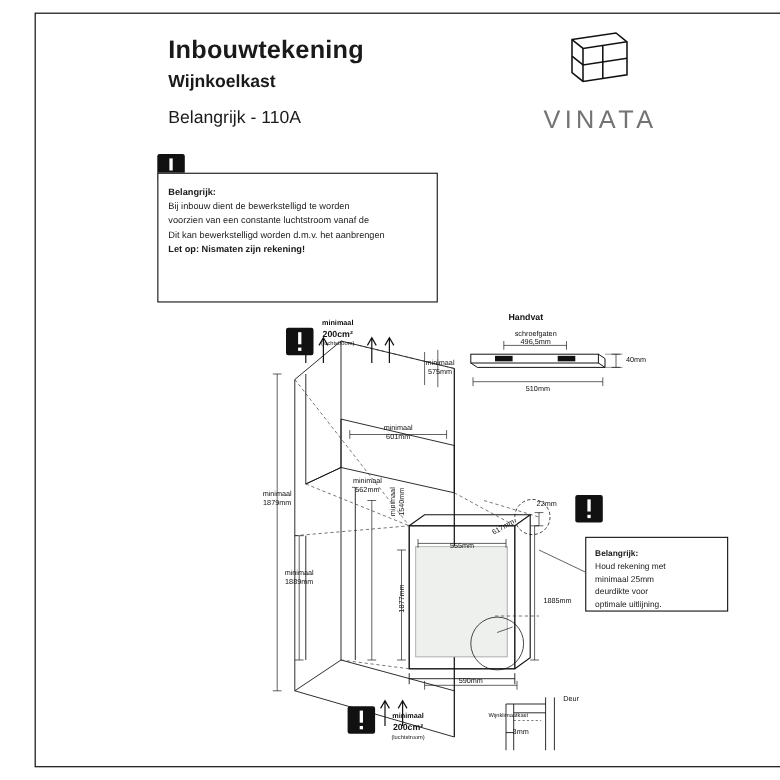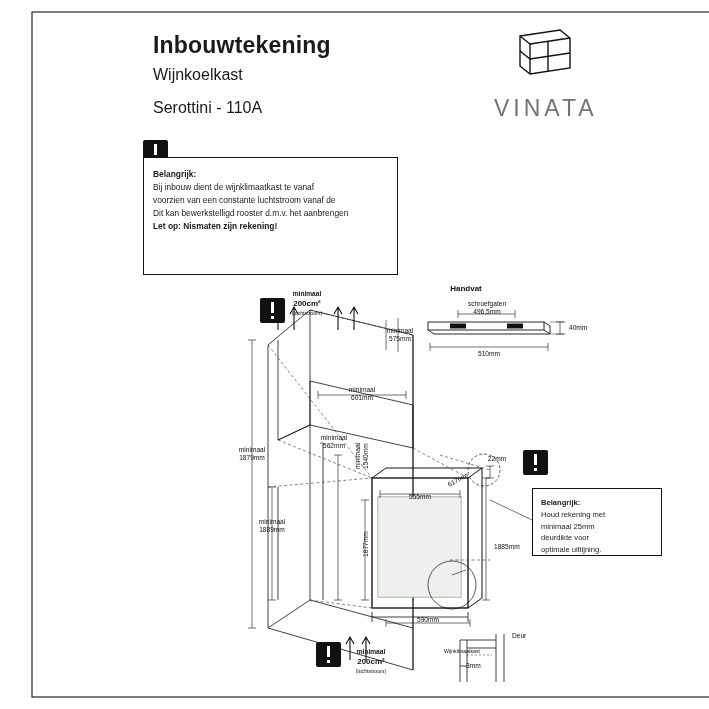--- a/index.html
+++ b/index.html
@@ -12,21 +12,21 @@
   }
   .page{position:relative;width:709px;height:631px;margin-left:20px;}
 
   
   .title{
     position:absolute;left:133px;top:32px;
     font-size:23px;font-weight:bold;letter-spacing:.2px;
   }
   .subtitle{
     position:absolute;left:133px;top:66px;
-    font-size:16px;font-weight:normal;
+    font-size:16px;font-weight:bold;
   }
   .model{
     position:absolute;left:133px;top:99px;
     font-size:16px;font-weight:normal;
   }
   .logo-word{
     position:absolute;left:474px;top:95px;
     font-size:23px;letter-spacing:4px;font-weight:normal;color:#737373;
   }
 
@@ -223,45 +223,45 @@
 
       <g stroke-width="0.6">
         <path d="M512 520 L470 500"></path>
         <path d="M446 570 L432 575"></path>
       </g>
     </g>
   </svg>
 
   <div class="title">Inbouwtekening</div>
   <div class="subtitle">Wijnkoelkast</div>
-  <div class="model">Serottini - 110A</div>
+  <div class="model">Belangrijk - 110A</div>
   <div class="logo-word">VINATA</div>
 
   <div class="bang" style="left:123px;top:140px;"></div>
   <div class="note-main">
     <div class="lead">Belangrijk:</div>
-    <div>Bij inbouw dient de wijnklimaatkast te vanaf</div>
+    <div>Bij inbouw dient de bewerkstelligd te worden</div>
     <div>voorzien van een constante luchtstroom vanaf de</div>
-    <div>Dit kan bewerkstelligd rooster d.m.v. het aanbrengen</div>
+    <div>Dit kan bewerkstelligd worden d.m.v. het aanbrengen</div>
     <div class="bold">Let op: Nismaten zijn rekening!</div>
   </div>
 
   <div class="bang" style="left:503px;top:450px;"></div>
   <div class="note-small">
     <div class="lead">Belangrijk:</div>
     <div>Houd rekening met</div>
     <div>minimaal 25mm</div>
     <div>deurdikte voor</div>
     <div>optimale uitlijning.</div>
   </div>
 
   <div class="bang" style="left:240px;top:298px;"></div>
   <div class="bang" style="left:296px;top:642px;"></div>
 
-  <div class="lbl b" style="left:406px;top:284px;width:80px;font-size:8px;">Handvat</div>
+  <div class="lbl b" style="left:418px;top:284px;width:80px;font-size:8px;">Handvat</div>
   <div class="lbl" style="left:428px;top:300px;width:78px;">schroefgaten</div>
   <div class="lbl" style="left:434px;top:308px;width:66px;">496,5mm</div>
   <div class="lbl" style="left:436px;top:350px;width:66px;">510mm</div>
   <div class="lbl l" style="left:549px;top:324px;width:40px;">40mm</div>
 
   <div class="lbl b" style="left:262px;top:290px;width:50px;">minimaal</div>
   <div class="lbl b" style="left:262px;top:299px;width:50px;font-size:8px;">200cm²</div>
   <div class="lbl tiny" style="left:262px;top:310px;width:50px;">(luchtstroom)</div>
 
   <div class="lbl" style="left:358px;top:327px;width:44px;">minimaal</div>

